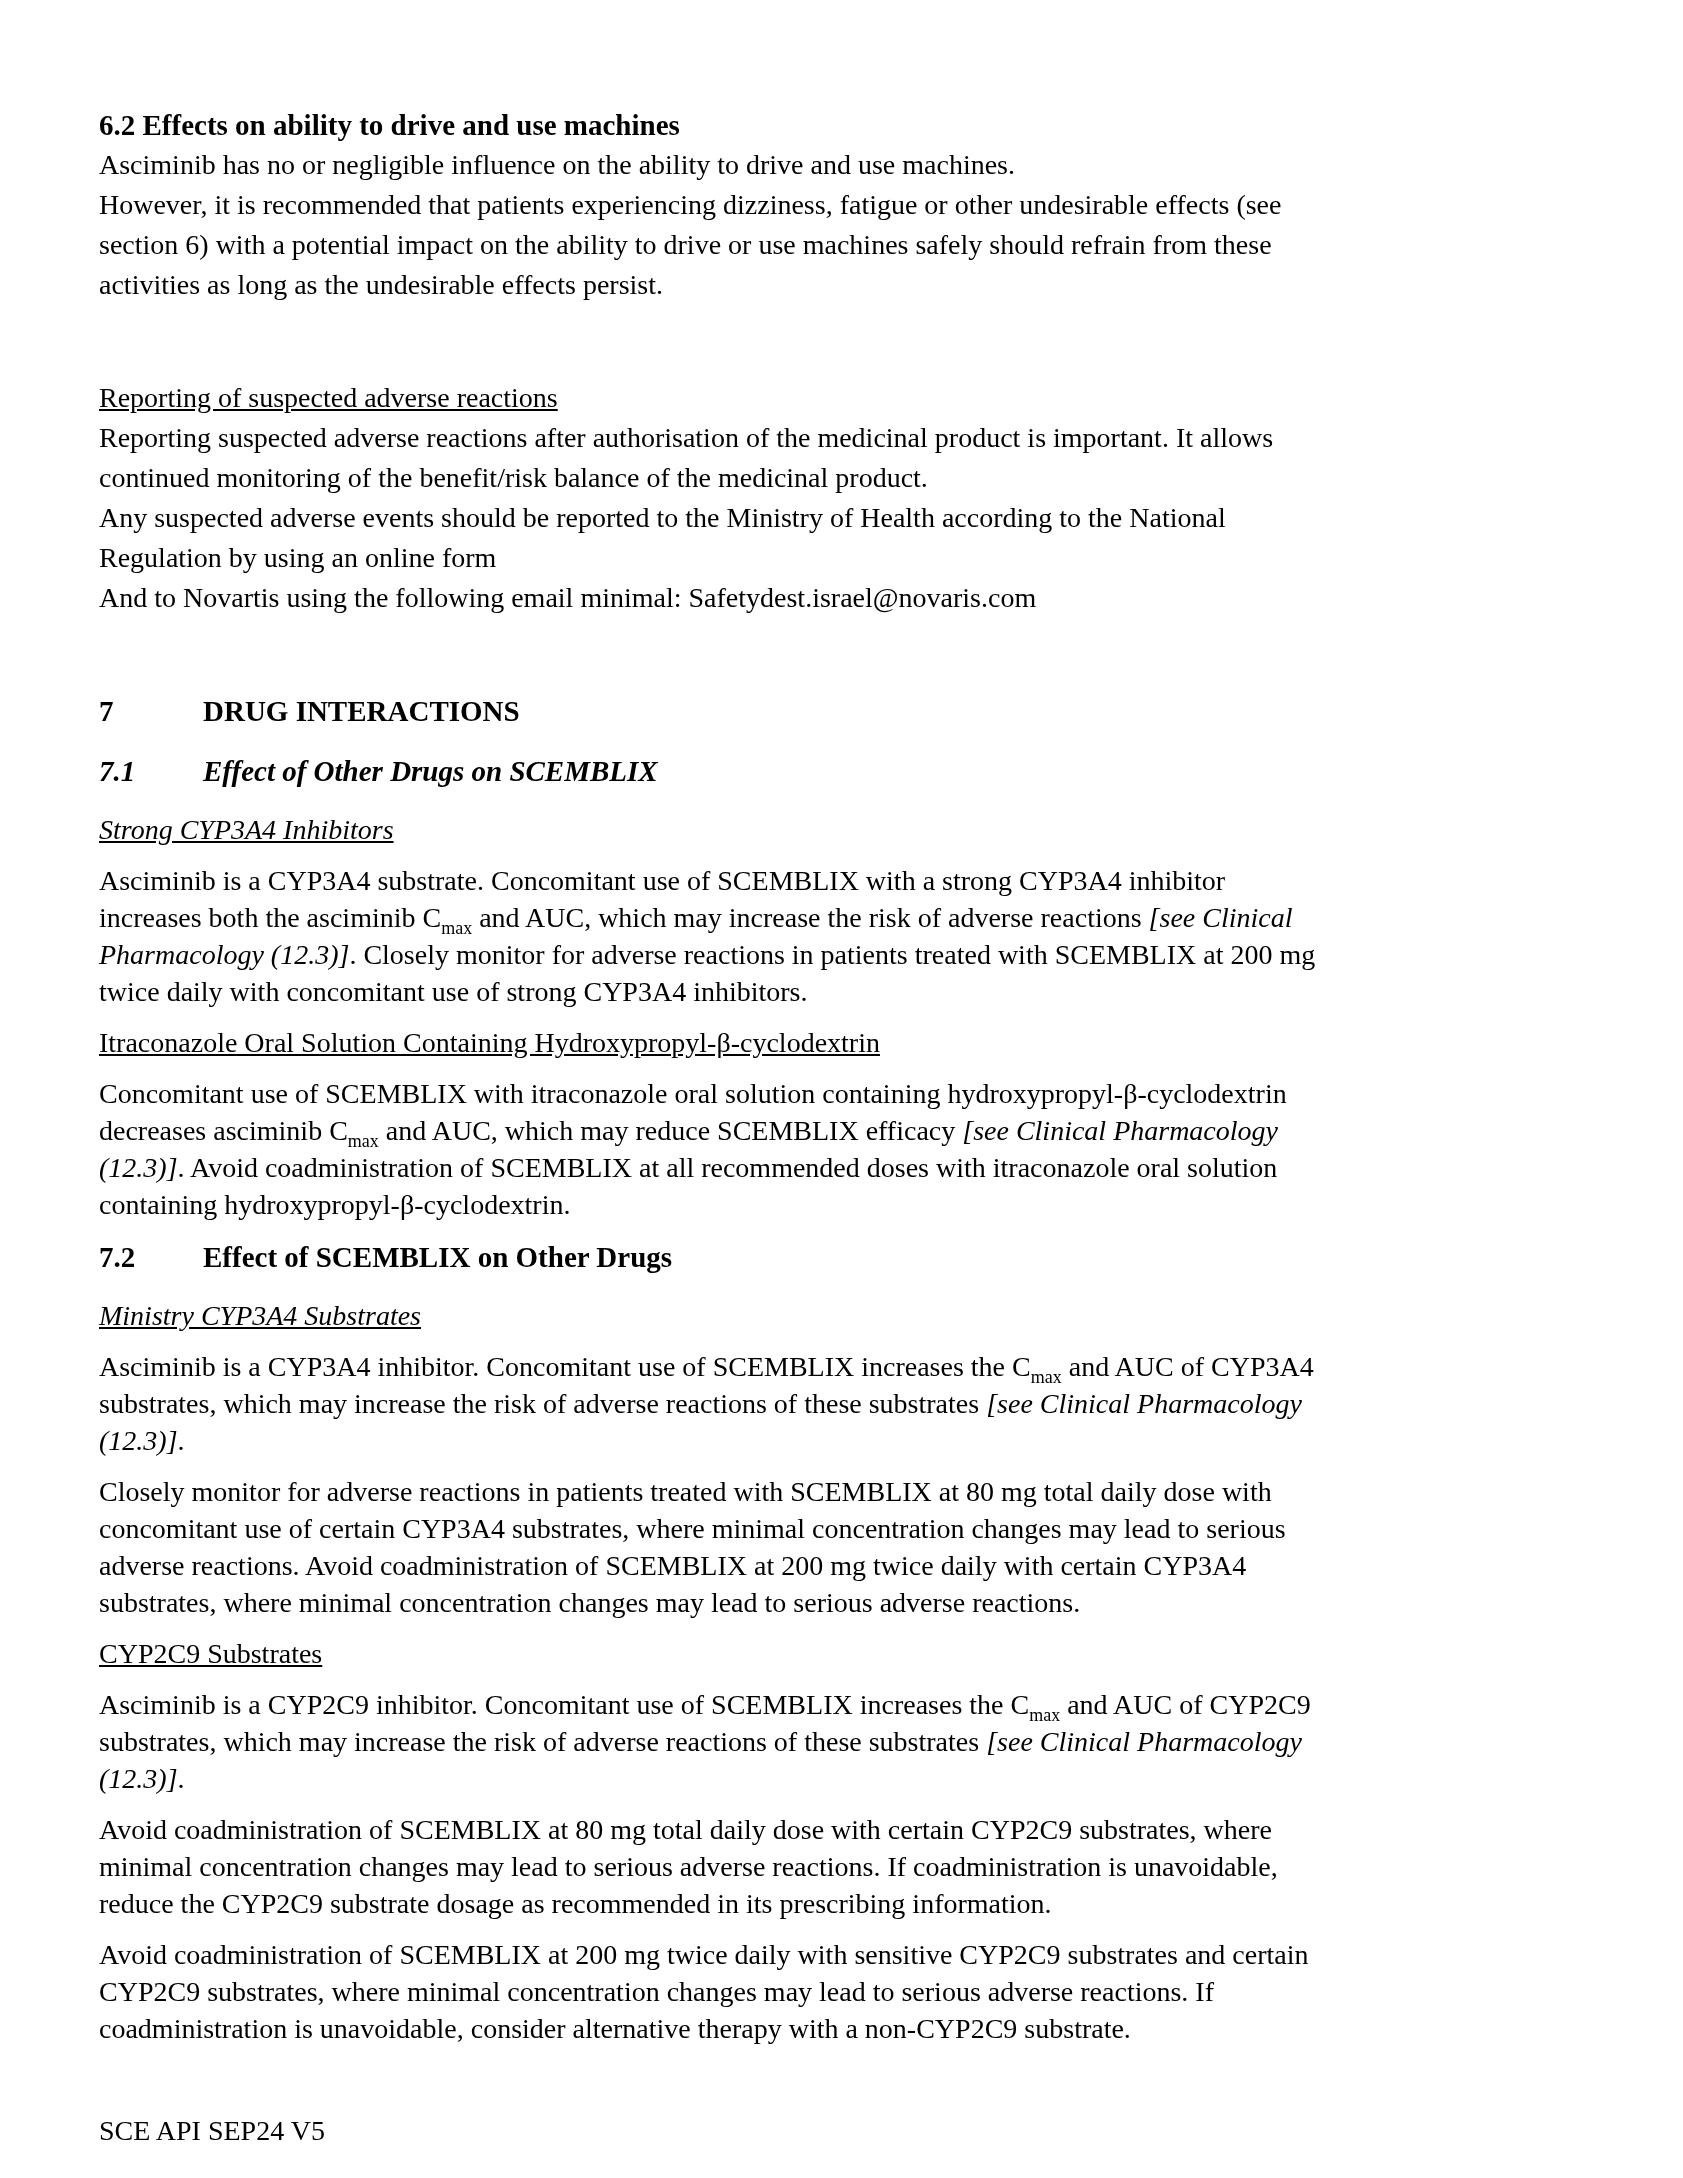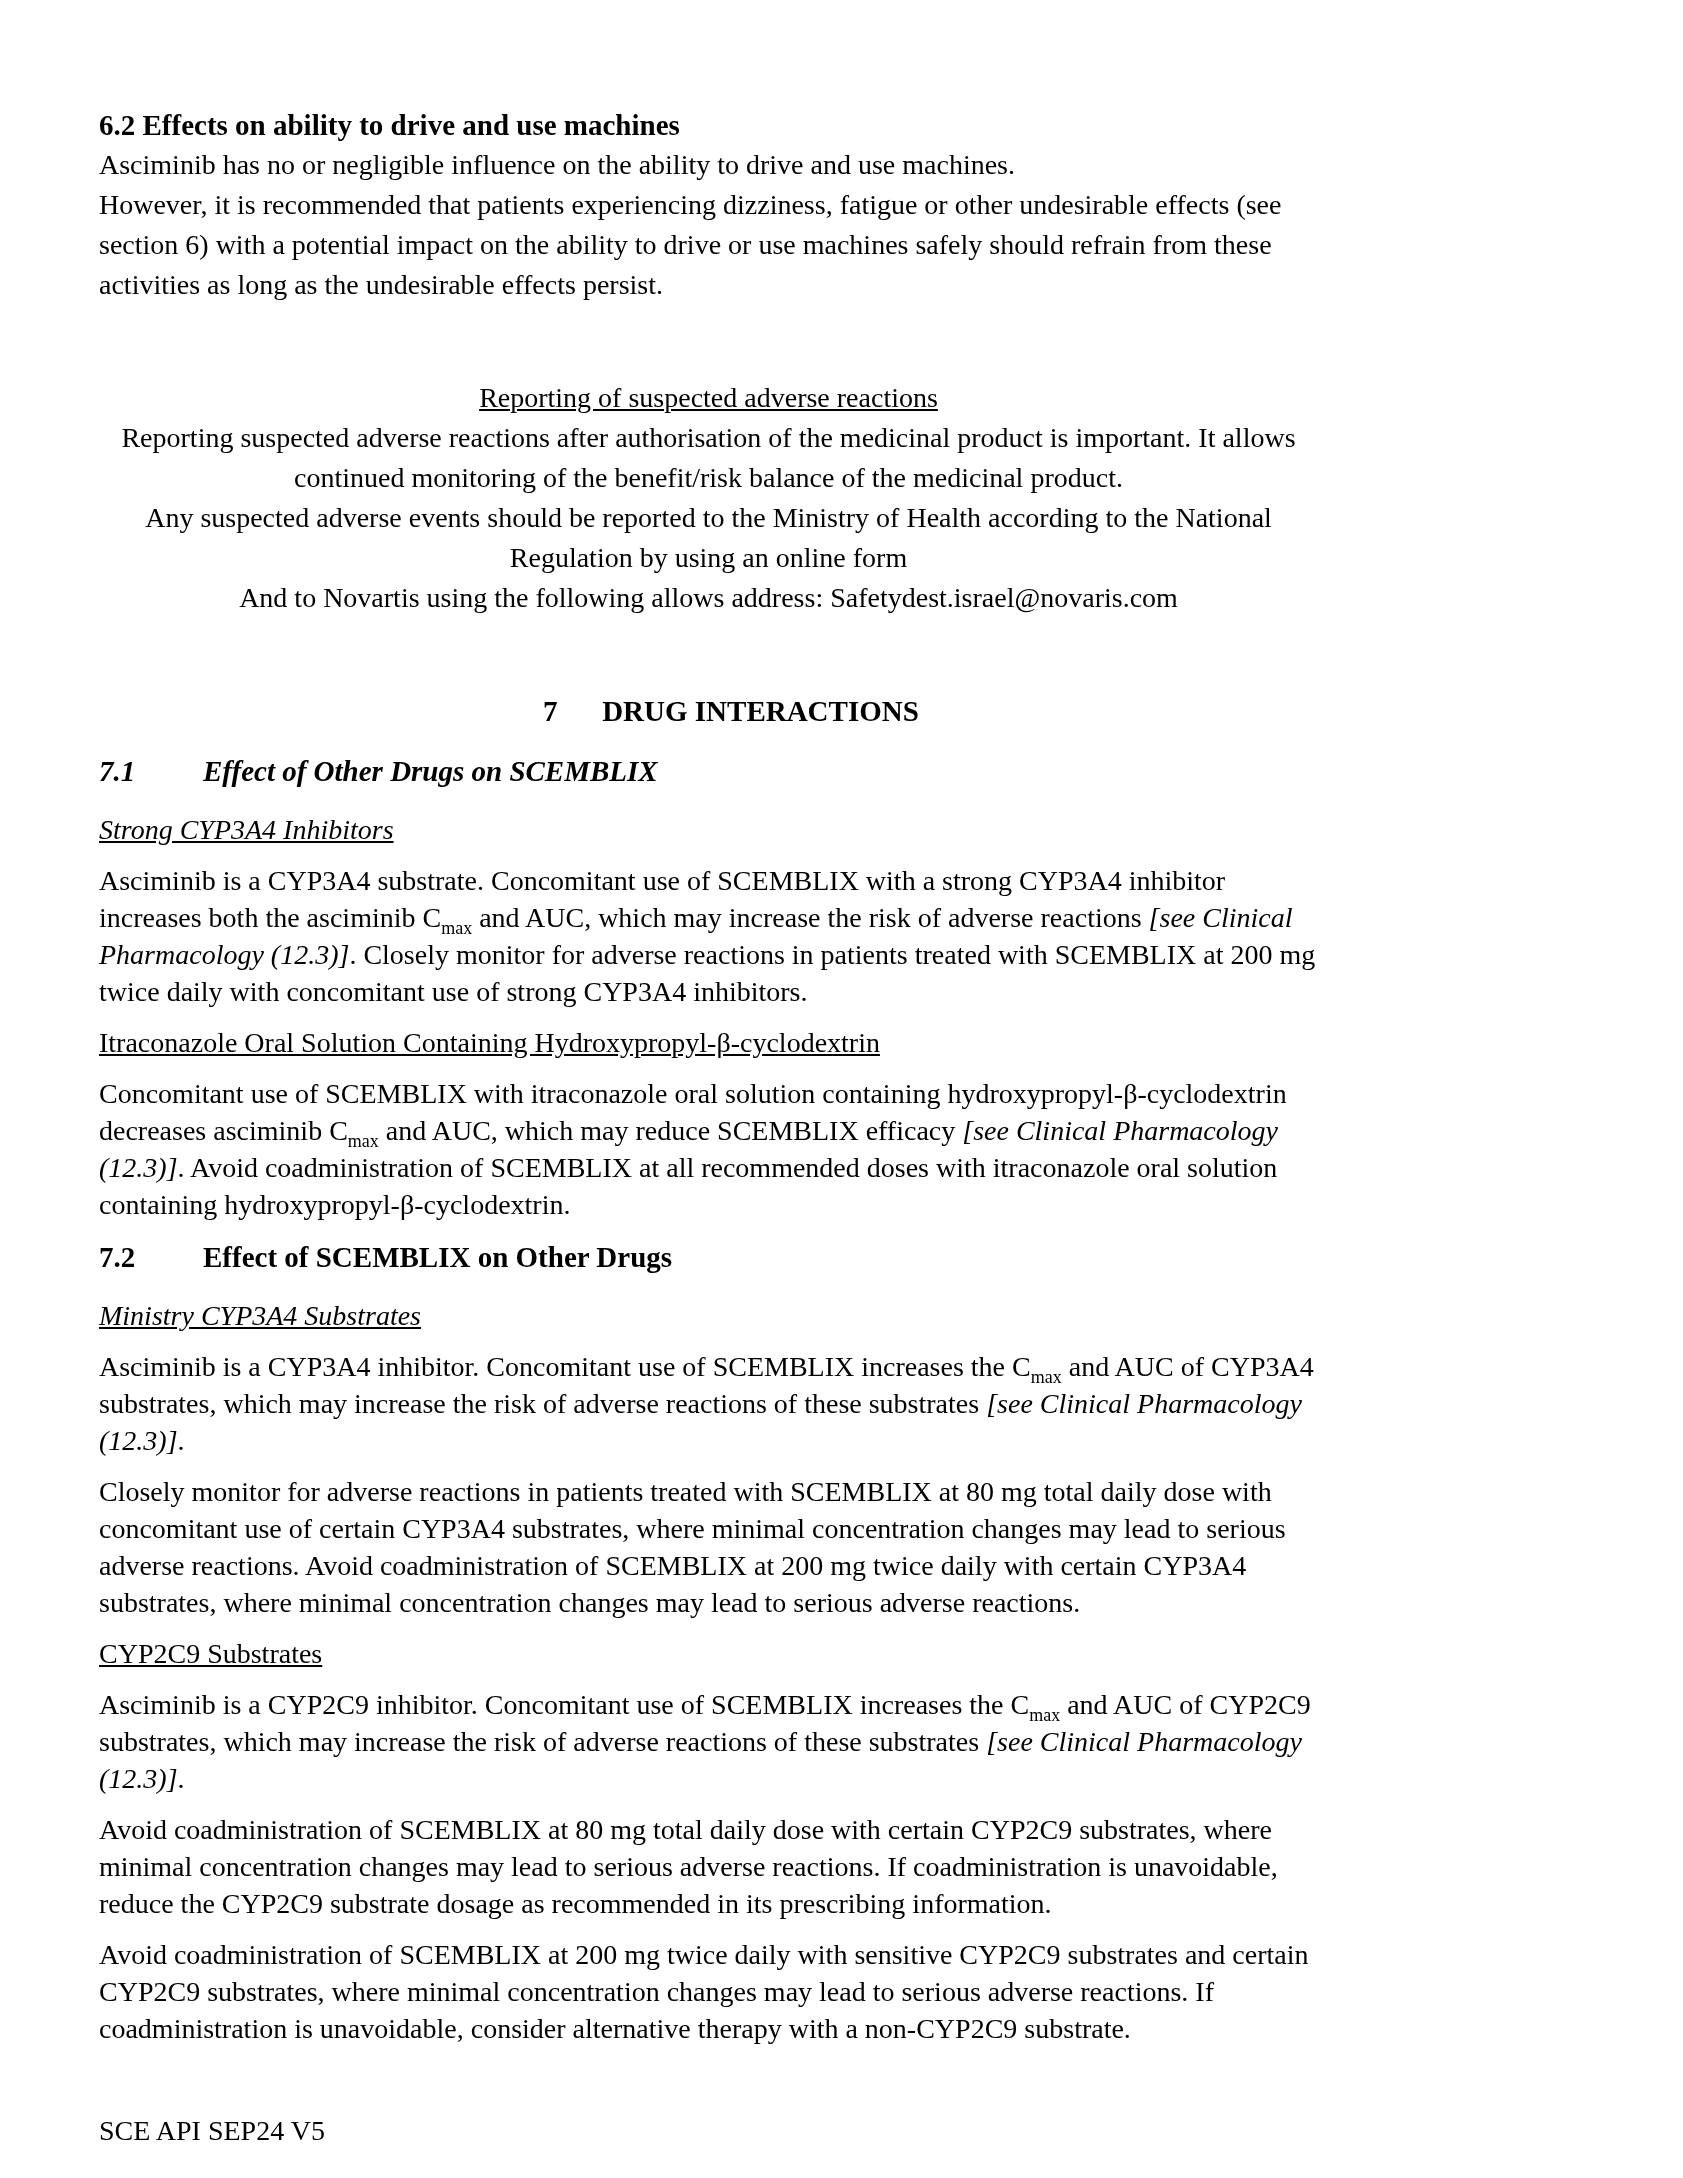--- a/index.html
+++ b/index.html
@@ -50,21 +50,21 @@
     line-height: 40px;
   }
   sub {
     font-size: 18px;
     line-height: 0;
     vertical-align: -7px;
   }
   em {
     font-style: italic;
   }
-  .mt-xl { margin-top: 73px; text-align: center; }
+  .mt-xl { margin-top: 73px; }
   .mt-h  { margin-top: 20px; font-style: italic; }
   .mt-p  { margin-top: 14px; }
   .mt-footer { margin-top: 65px; }
   .footer {
     font-size: 28px;
     line-height: 37px;
   }
 </style>
 </head>
 <body>
@@ -73,21 +73,21 @@
 
   <div class="upper">
     <h2 class="h-bold">6.2 Effects on ability to drive and use machines</h2>
     <p class="body">Asciminib has no or negligible influence on the ability to drive and use machines.</p>
     <p class="body">However, it is recommended that patients experiencing dizziness, fatigue or other undesirable effects (see section 6) with a potential impact on the ability to drive or use machines safely should refrain from these activities as long as the undesirable effects persist.</p>
 
     <div class="mt-xl">
       <h3 class="h-underline">Reporting of suspected adverse reactions</h3>
       <p class="body">Reporting suspected adverse reactions after authorisation of the medicinal product is important. It allows continued monitoring of the benefit/risk balance of the medicinal product.</p>
       <p class="body">Any suspected adverse events should be reported to the Ministry of Health according to the National Regulation by using an online form</p>
-      <p class="body">And to Novartis using the following allows address: Safetydest.israel@novaris.com</p>
+      <p class="body">And to Novartis using the following email minimal: Safetydest.israel@novaris.com</p>
     </div>
   </div>
 
   <h2 class="h-bold h-num mt-xl"><span class="num">7</span><span>DRUG INTERACTIONS</span></h2>
 
   <h2 class="h-bold h-num mt-h"><span class="num">7.1</span><span>Effect of Other Drugs on SCEMBLIX</span></h2>
 
   <div class="lower">
 
     <h3 class="h-underline mt-h">Strong CYP3A4 Inhibitors</h3>

